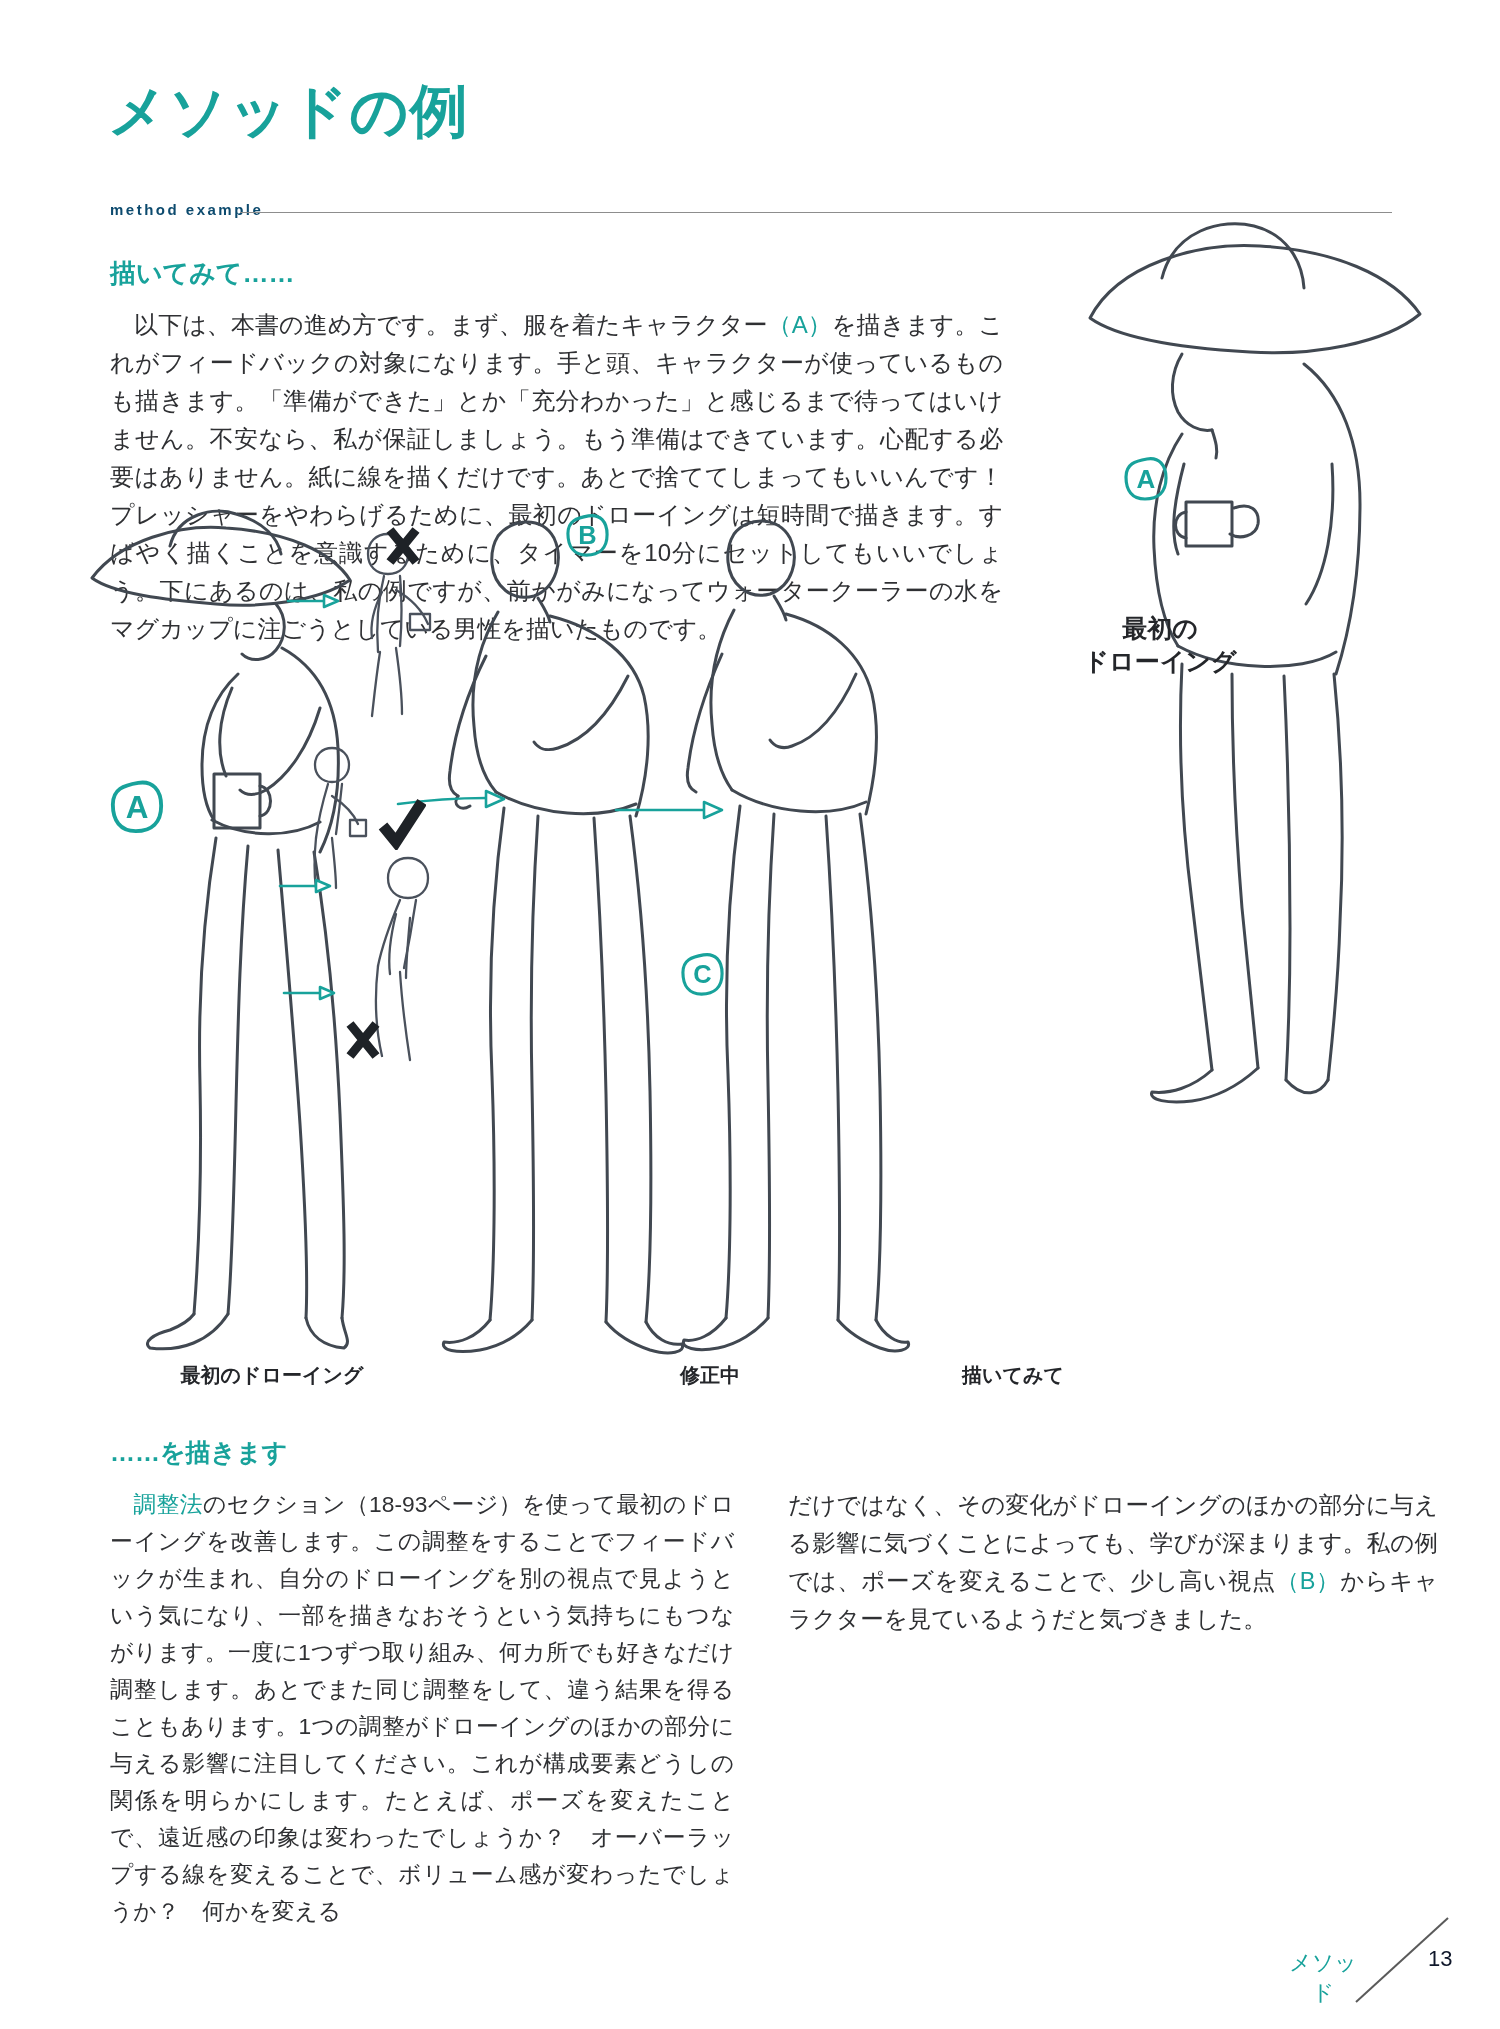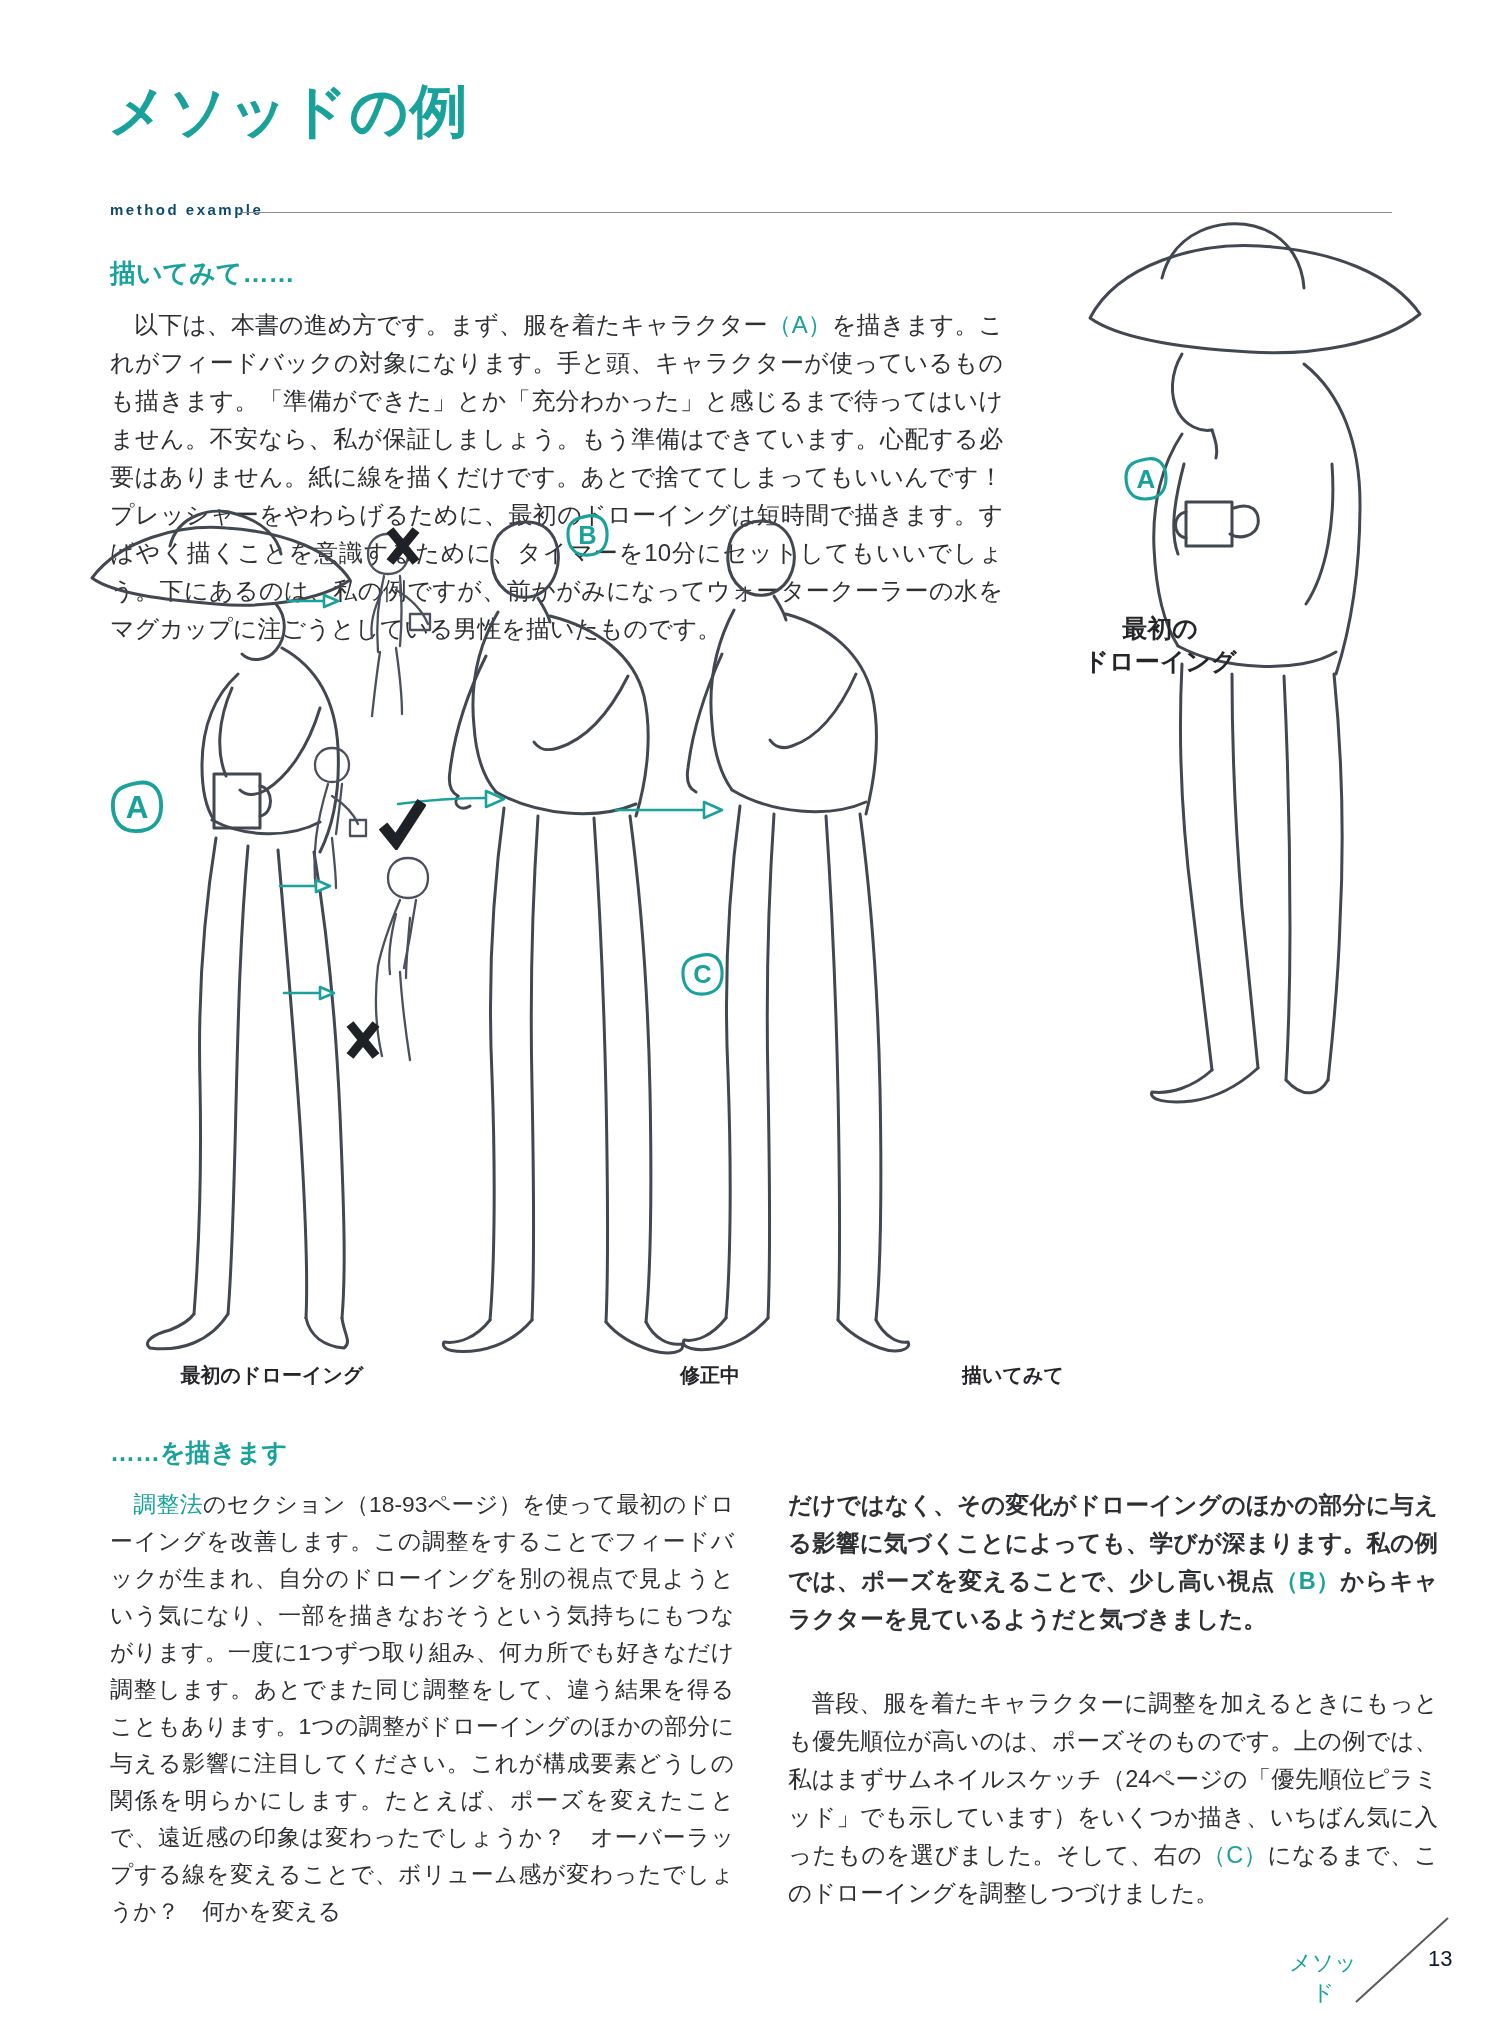--- a/index.html
+++ b/index.html
@@ -253,22 +253,21 @@
   <div class="abs caption" style="left:610px;top:1364px;width:200px;">修正中</div>
   <div class="abs caption" style="left:903px;top:1364px;width:220px;">描いてみて</div>
 
   <h2 class="abs sec-head" style="left:110px;top:1440px;font-size:25px;">……を描きます</h2>
 
   <div class="abs" style="left:110px;top:1486px;width:624px;">
     <p class="col-p" style="font-size:22.8px;line-height:37px;"><span>　</span><span class="teal-t">調整法</span><span>のセクション（18-93ページ）を使って最初のドローイングを改善します。この調整をすることでフィードバックが生まれ、自分のドローイングを別の視点で見ようという気になり、一部を描きなおそうという気持ちにもつながります。一度に1つずつ取り組み、何カ所でも好きなだけ調整します。あとでまた同じ調整をして、違う結果を得ることもあります。1つの調整がドローイングのほかの部分に与える影響に注目してください。これが構成要素どうしの関係を明らかにします。たとえば、ポーズを変えたことで、遠近感の印象は変わったでしょうか？　オーバーラップする線を変えることで、ボリューム感が変わったでしょうか？　何かを変える</span></p>
   </div>
 
   <div class="abs" style="left:788px;top:1486px;width:650px;">
-    <p class="col-p" style="font-size:23.5px;font-weight:bold;"><span>だけではなく、その変化がドローイングのほかの部分に与える影響に気づくことによっても、学びが深まります。私の例では、ポーズを変えることで、少し高い視点</span><span class="teal-t">（B）</span><span>からキャラクターを見ているようだと気づきました。</span></p>
-    <p class="col-p" style="font-size:23.5px;margin-top:46px;"><span>　普段、服を着たキャラクターに調整を加えるときにもっとも優先順位が高いのは、ポーズそのものです。上の例では、私はまずサムネイルスケッチ（24ページの「優先順位ピラミッド」でも示しています）をいくつか描き、いちばん気に入ったものを選びました。そして、右の</span><span class="teal-t">（C）</span><span>になるまで、このドローイングを調整しつづけました。</span></p>
+    <p class="col-p" style="font-size:23.5px;"><span>だけではなく、その変化がドローイングのほかの部分に与える影響に気づくことによっても、学びが深まります。私の例では、ポーズを変えることで、少し高い視点</span><span class="teal-t">（B）</span><span>からキャラクターを見ているようだと気づきました。</span></p>
   </div>
 
   <svg class="abs" style="left:1354px;top:1916px;" width="96" height="88" viewBox="0 0 96 88">
     <line x1="2" y1="86" x2="94" y2="2" stroke="#5a5a5a" stroke-width="2"></line>
   </svg>
   <span class="abs f-section" style="left:1280px;top:1948px;width:86px;">メソッド</span>
   <span class="abs f-page" style="left:1428px;top:1946px;">13</span>
 
 </div>
 

